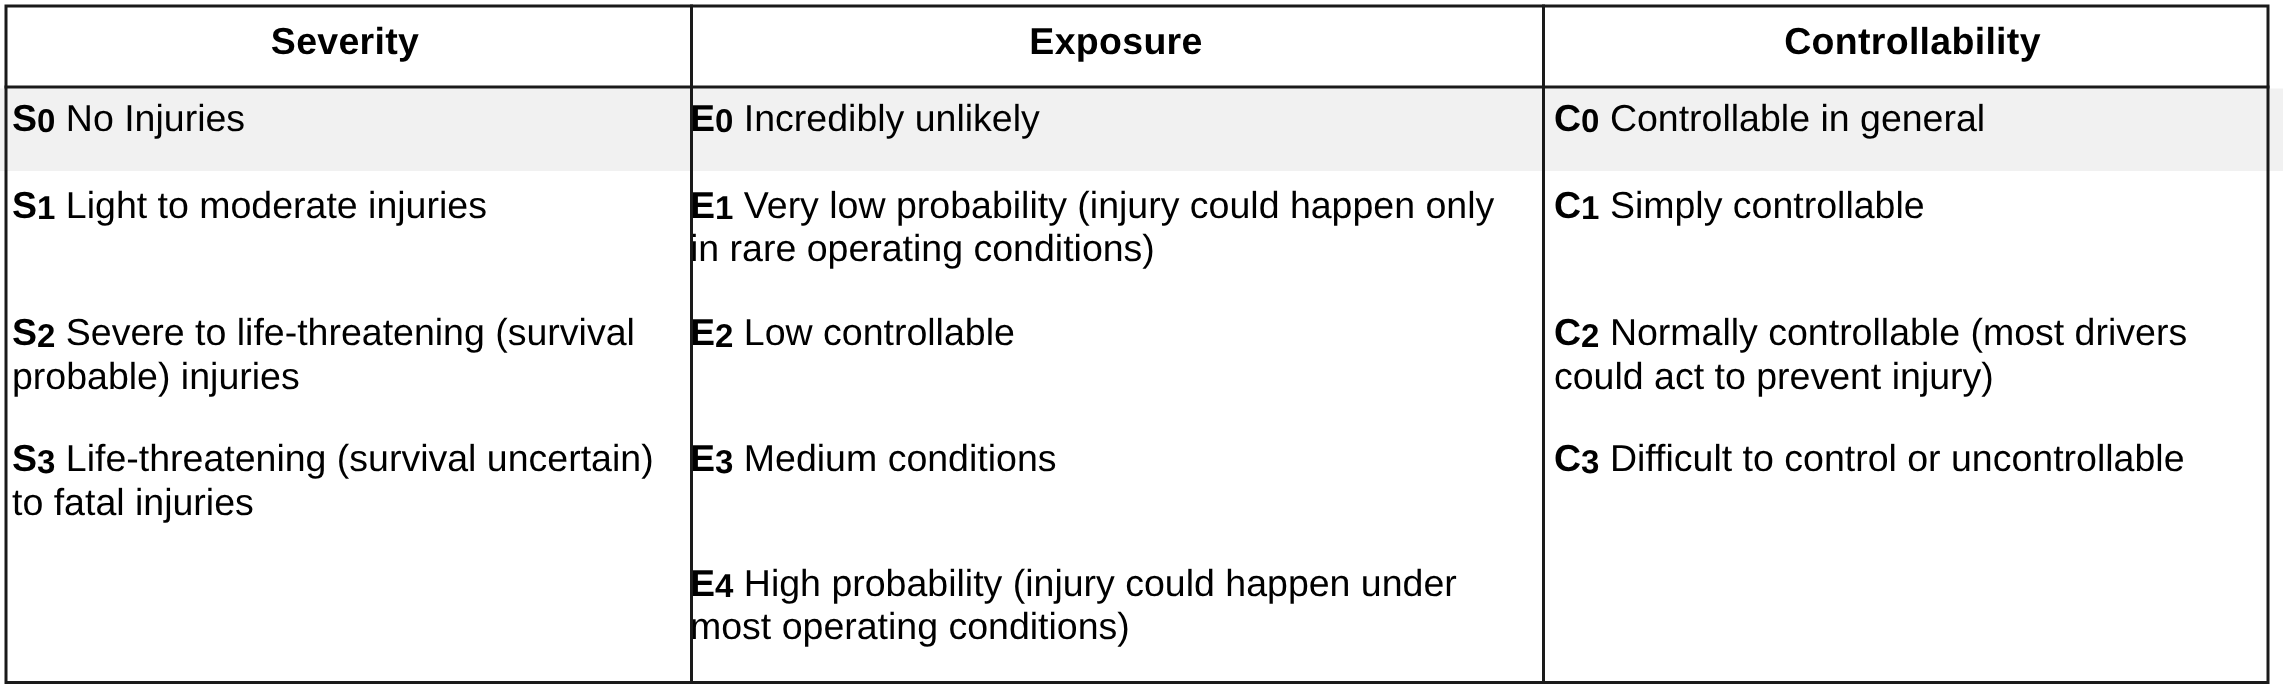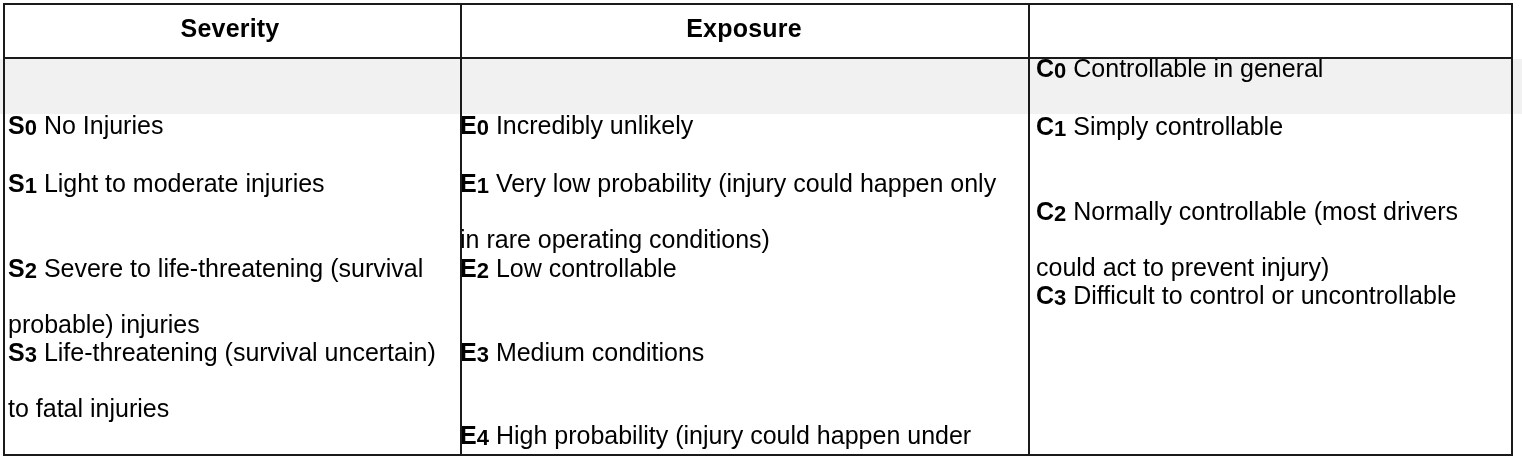--- a/index.html
+++ b/index.html
@@ -103,23 +103,22 @@
     position: relative;
     height: 404px;
     padding-top: 1px;
   }
 
   .entry {
     position: absolute;
     left: 0;
     right: 0;
     font-size: 25px;
-    line-height: 54px;
+    line-height: 29px;
     white-space: pre-wrap;
-    margin-top: 33px;
   }
   .col-severity .entry        { padding-left: 8px;  padding-right: 12px; }
   .col-exposure .entry        { padding-right: 14px; }
   .col-controllability .entry { padding-left: 8px;  padding-right: 8px; }
 
   .entry .code {
     font-weight: bold;
   }
   .entry .code .lvl {
     font-weight: bold;
@@ -174,20 +173,21 @@
         <div class="entry r2"><span class="code"><span>E</span><span class="lvl">2</span></span> <span class="desc">Low controllable</span></div>
 
         <div class="entry r3"><span class="code"><span>E</span><span class="lvl">3</span></span> <span class="desc">Medium conditions</span></div>
 
         <div class="entry r4"><span class="code"><span>E</span><span class="lvl">4</span></span> <span class="desc">High probability (injury could happen under most operating conditions)</span></div>
 
       </div>
     </div>
 
     <div class="col col-controllability">
+      <div class="col-head">Controllability</div>
       <div class="col-body">
 
         <div class="entry r0"><span class="code"><span>C</span><span class="lvl">0</span></span> <span class="desc">Controllable in general</span></div>
 
         <div class="entry r1"><span class="code"><span>C</span><span class="lvl">1</span></span> <span class="desc">Simply controllable</span></div>
 
         <div class="entry r2"><span class="code"><span>C</span><span class="lvl">2</span></span> <span class="desc">Normally controllable (most drivers could act to prevent injury)</span></div>
 
         <div class="entry r3"><span class="code"><span>C</span><span class="lvl">3</span></span> <span class="desc">Difficult to control or uncontrollable</span></div>
 

